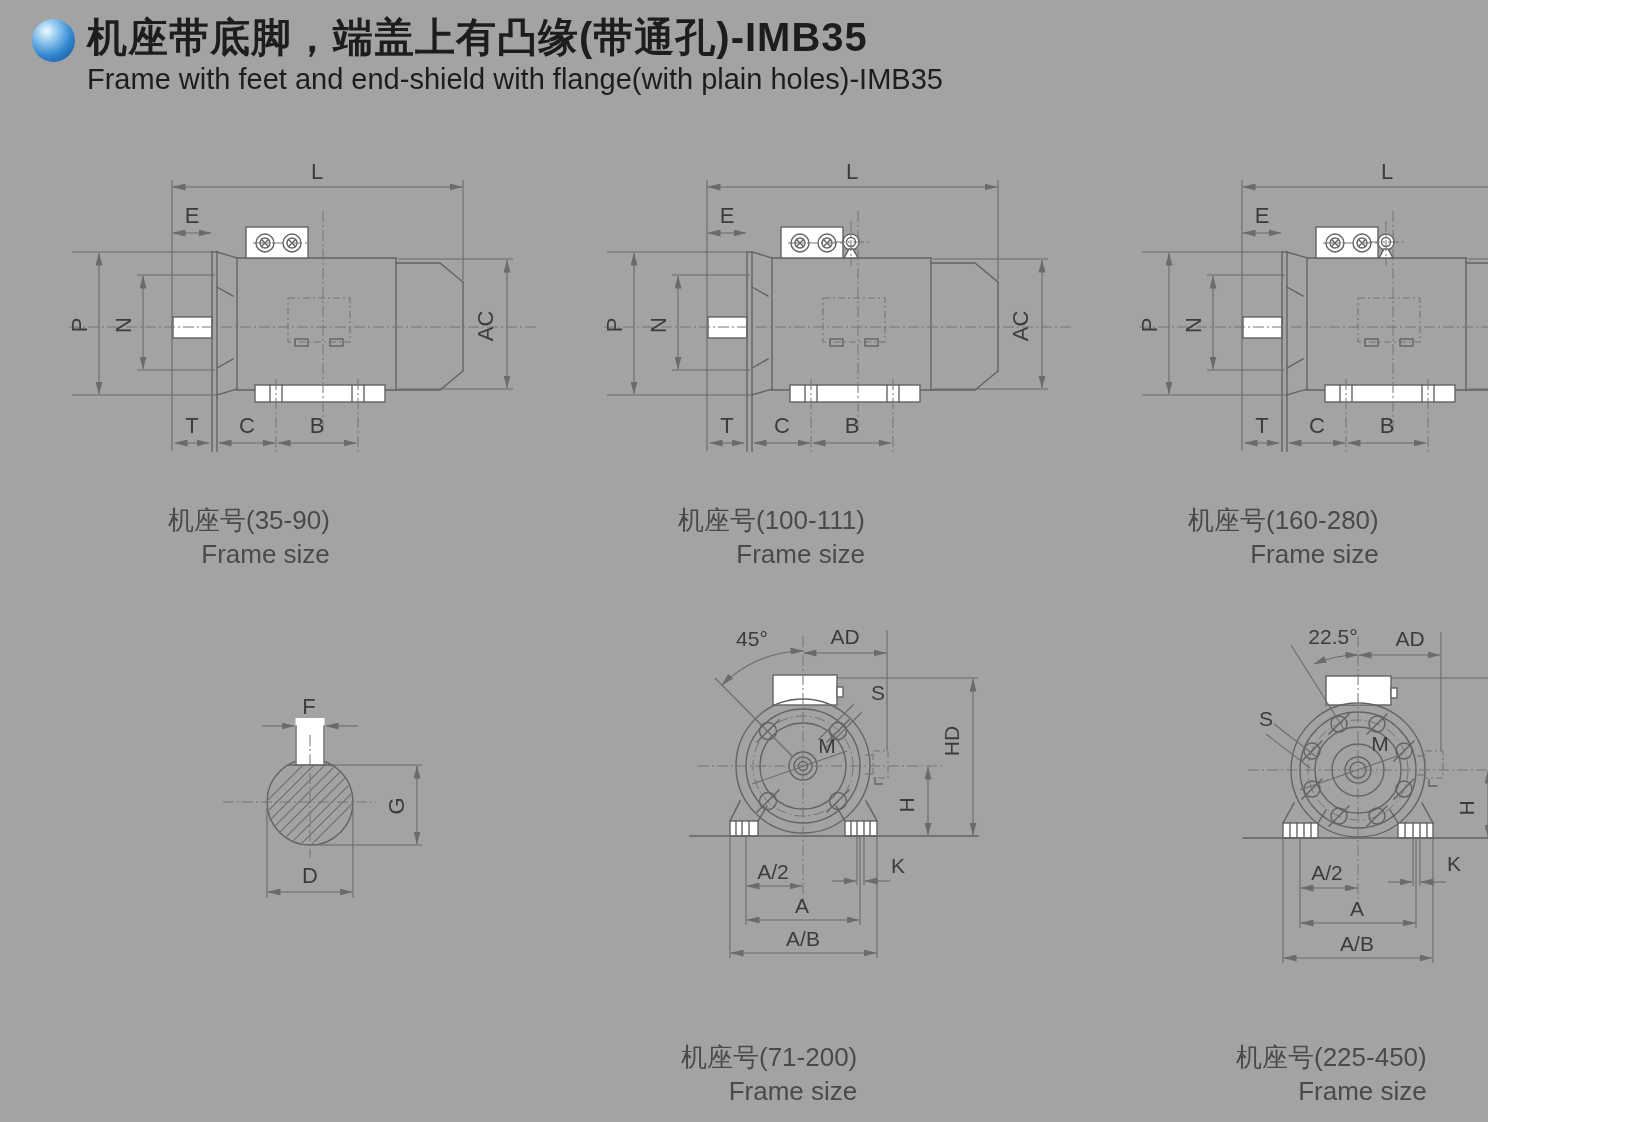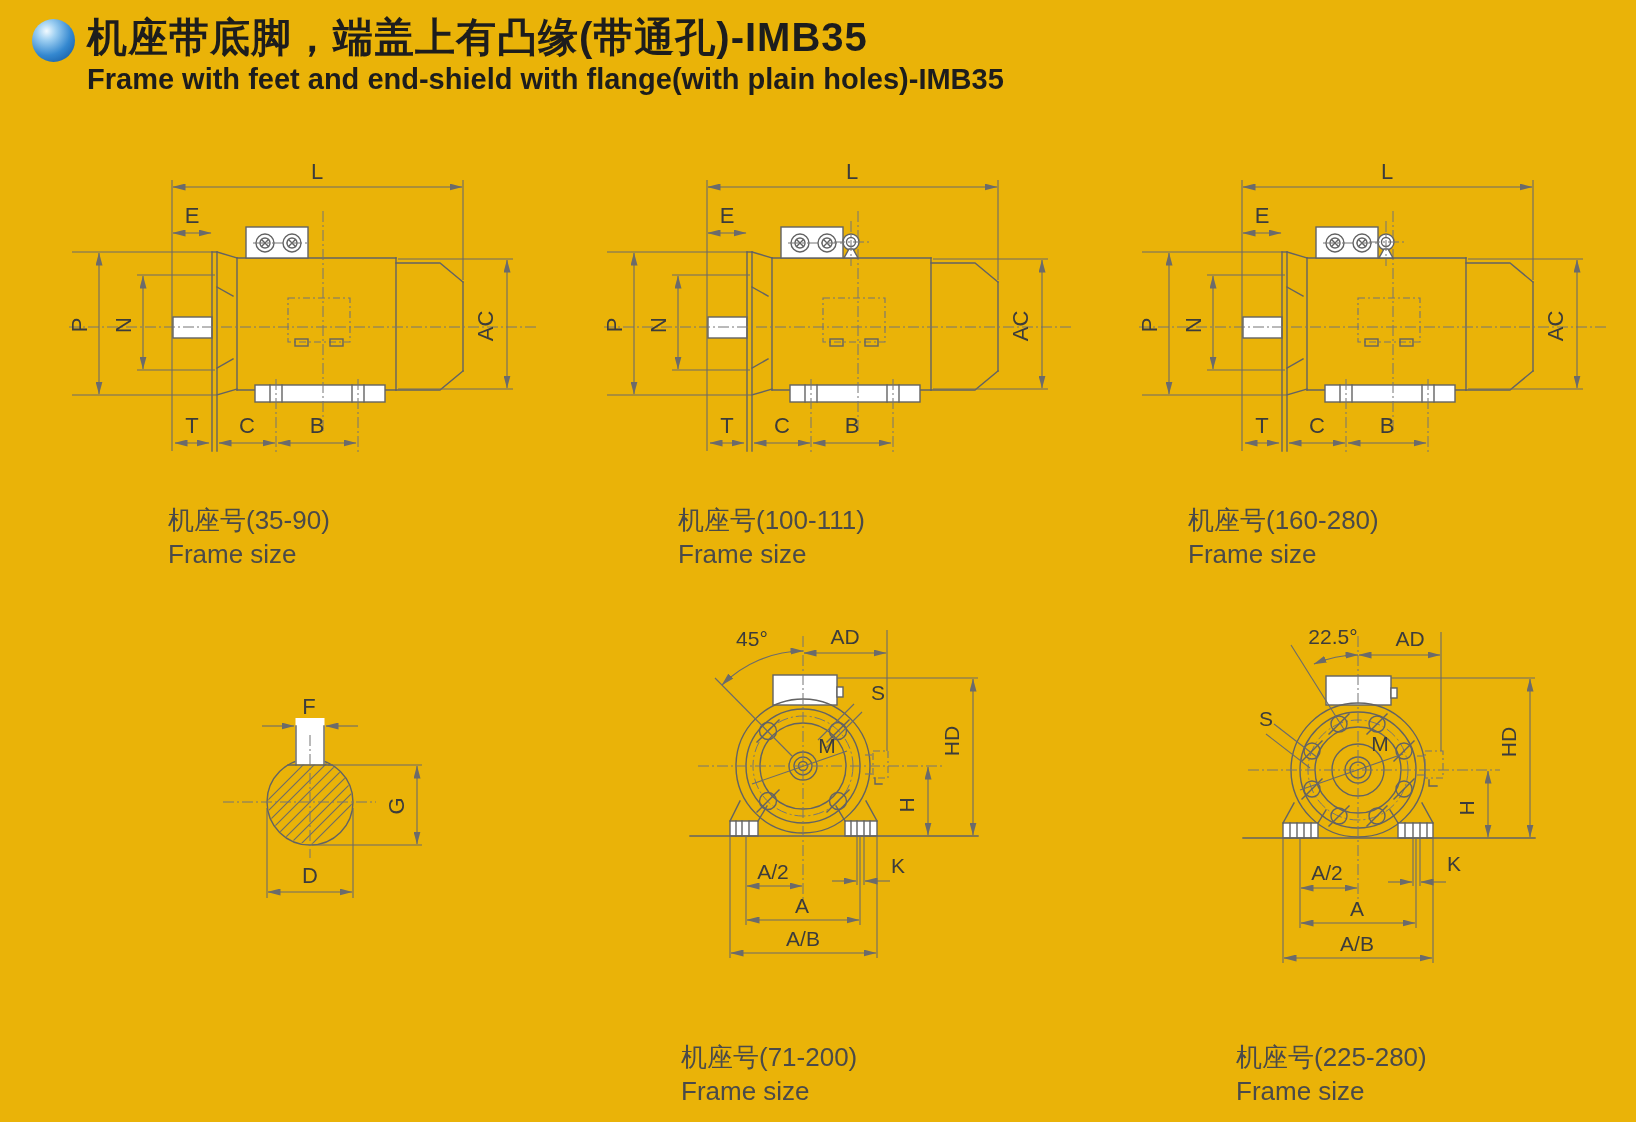--- a/index.html
+++ b/index.html
@@ -1,23 +1,23 @@
 <!DOCTYPE html>
 <html><head>
 <meta charset="utf-8">
 <style>
   html,body{margin:0;padding:0;background:#fff;}
-  .page{position:relative;width:1636px;height:1122px;background:#eab308;
-        font-family:"Liberation Sans",sans-serif;overflow:hidden;}
+  .page{position:relative;width:1488px;height:1122px;background:#a3a3a3;
+        font-family:"Liberation Sans",sans-serif;overflow:hidden;text-align:right;}
   
   .bullet{position:absolute;left:32px;top:19px;width:43px;height:43px;border-radius:50%;
           background:radial-gradient(circle at 34% 28%, #f2faff 0%, #9fd0f2 22%, #3488d0 58%, #0b4c95 100%);}
   .title-zh{position:absolute;left:87px;top:10px;margin:0;font-size:40px;font-weight:bold;
             color:#1d1d1d;letter-spacing:1px;white-space:nowrap;}
-  .title-en{position:absolute;left:87px;top:63px;margin:0;font-size:29px;font-weight:bold;
+  .title-en{position:absolute;left:87px;top:63px;margin:0;font-size:29px;font-weight:normal;
             color:#1d1d1d;white-space:nowrap;letter-spacing:0px;}
   
   svg.drawing{position:absolute;overflow:visible;}
   .ln{stroke:#636363;stroke-width:1.4;fill:none;stroke-linecap:square;}
   .fw{fill:#ffffff;}
   .dl{stroke:#6b6b6b;stroke-width:1.1;fill:none;}
   .cl{stroke:#757575;stroke-width:1;fill:none;stroke-dasharray:11 3 2 3;}
   .dash{stroke:#757575;stroke-width:1.1;fill:none;stroke-dasharray:7 3 2 3;}
   .arr2{marker-start:url(#arr);marker-end:url(#arr);}
   .arrE{marker-end:url(#arr);}
@@ -360,17 +360,17 @@
   </div>
   <div class="cap" style="left:1188px;top:503px">
     <div>机座号(160-280)</div>
     <div>Frame size</div>
   </div>
   <div class="cap" style="left:681px;top:1040px">
     <div>机座号(71-200)</div>
     <div>Frame size</div>
   </div>
   <div class="cap" style="left:1236px;top:1040px">
-    <div>机座号(225-280)</div>
+    <div>机座号(225-450)</div>
     <div>Frame size</div>
   </div>
 
 </div>
 
 </body></html>

